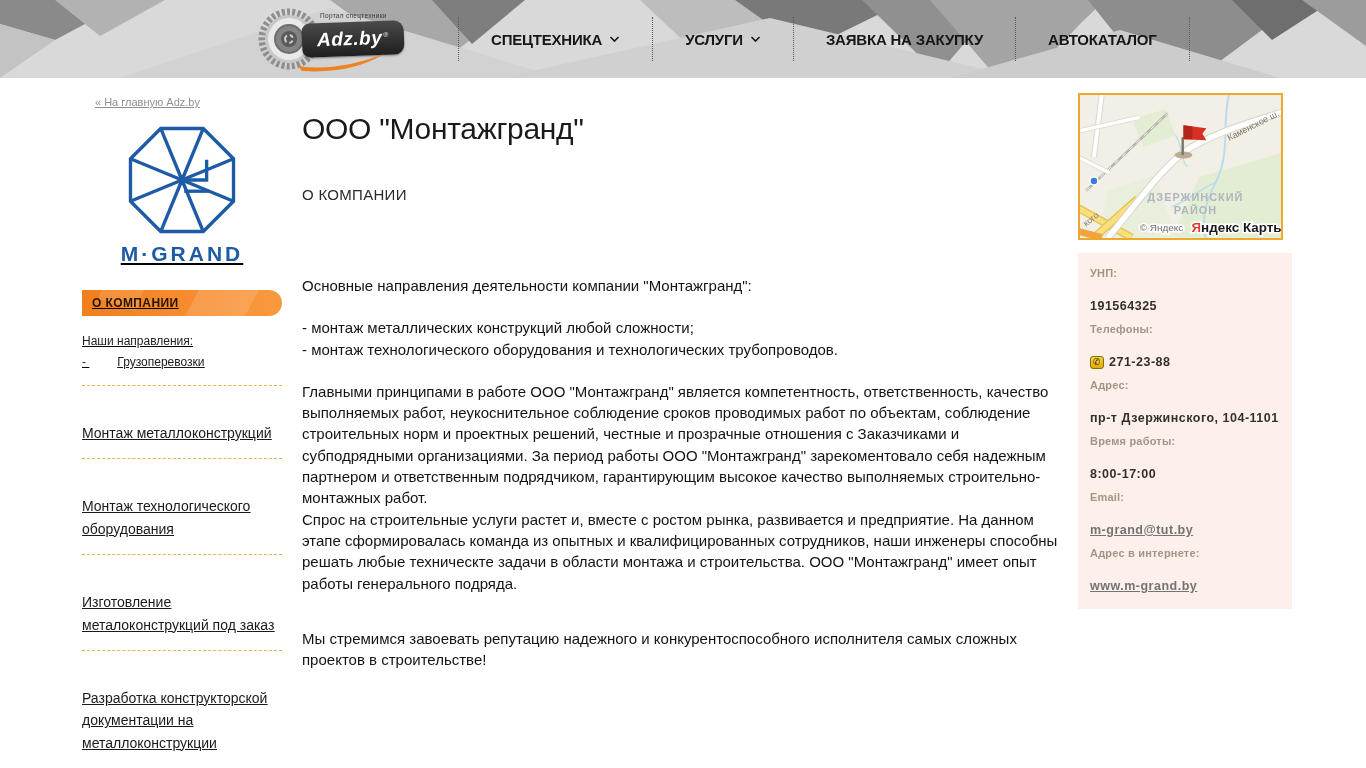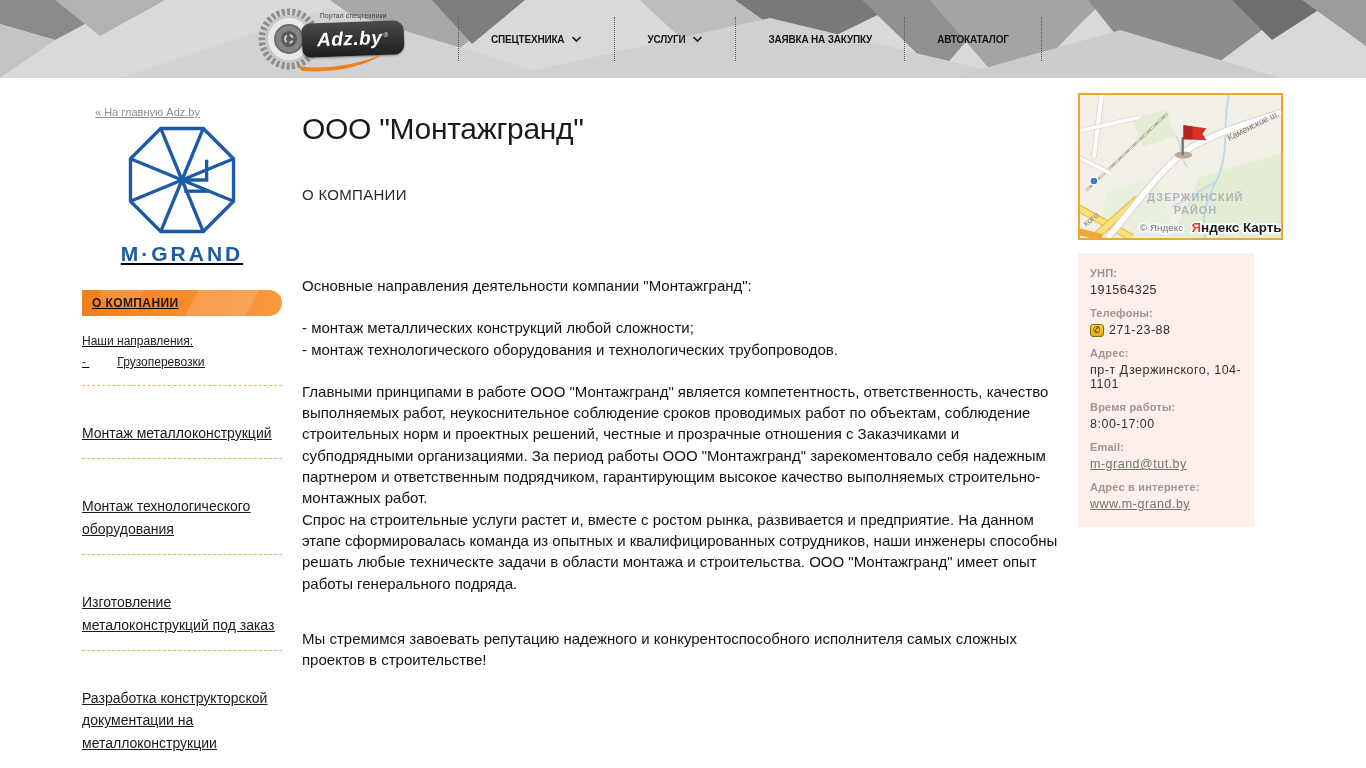--- a/index.html
+++ b/index.html
@@ -13,24 +13,24 @@
   .gear { position:absolute; left:0; top:2px; }
   .badge { position:absolute; left:44px; top:16px; width:102px; height:34px; background:linear-gradient(180deg,#4a4a4a,#1f1f1f); border-radius:8px 10px 10px 8px; transform:rotate(-2deg); display:flex; align-items:center; justify-content:center; box-shadow:0 1px 2px rgba(0,0,0,.4); }
   .badge .brand { color:#fff; font-style:italic; font-weight:bold; font-size:19px; letter-spacing:.5px; }
   .badge .reg { color:#ccc; font-size:7px; vertical-align:super; margin-left:1px; font-style:normal; }
   .tagline { position:absolute; left:62px; top:6px; font-size:6.5px; color:#3a3a3a; letter-spacing:.3px; white-space:nowrap; }
   .swoosh { position:absolute; left:38px; top:46px; }
 
   .nav { position:absolute; left:458px; top:0; height:78px; display:flex; align-items:center; }
   .nav-item { display:flex; align-items:center; gap:7px; padding:12px 32px; border-left:1px dotted #5a5a5a; height:44px; cursor:pointer; }
   .nav-end { width:0; height:44px; border-left:1px dotted #5a5a5a; }
-  .nav-item span { font-size:10px; font-weight:bold; color:#161616; letter-spacing:-0.2px; white-space:nowrap; }
-
-  
-  .breadcrumb { position:absolute; left:95px; top:106px; font-size:11px; color:#8e8e8e; }
+  .nav-item span { font-size:15px; font-weight:bold; color:#161616; letter-spacing:-0.2px; white-space:nowrap; }
+
+  
+  .breadcrumb { position:absolute; left:95px; top:96px; font-size:11px; color:#8e8e8e; }
   .breadcrumb a { color:#8e8e8e; text-decoration:underline; cursor:pointer; }
 
   
   .sidebar { position:absolute; left:82px; top:118px; width:200px;text-decoration:underline; }
   .logo-mark { display:block; margin:6px auto 6px; }
   .logo-word { text-align:center; color:#1e5ba6; font-weight:bold; font-size:21px; letter-spacing:3px; }
   .banner { margin-top:24px; height:26px; border-radius:0 13px 13px 0; background:linear-gradient(100deg,#f07f1e 0%,#f68a2c 45%,#f9993f 100%); position:relative; overflow:hidden; display:flex; align-items:center; cursor:pointer; }
   .banner:before { content:""; position:absolute; left:55%; top:-8px; width:60px; height:42px; background:rgba(255,255,255,.14); transform:skewX(-28deg); }
   .banner:after { content:""; position:absolute; left:10%; top:-14px; width:40px; height:30px; background:rgba(255,255,255,.12); transform:rotate(18deg); }
   .banner span { position:relative; z-index:2; font-size:12px; font-weight:bold; color:#241403; padding-left:10px; letter-spacing:.4px; }
@@ -44,24 +44,24 @@
   .content { position:absolute; left:302px; top:112px; width:762px; color:#141414; }
   .page-title { font-size:30px; font-weight:normal; color:#1a1a1a; letter-spacing:-0.3px; }
   .subtitle { margin-top:40px; font-size:15px; color:#2a2a2a; letter-spacing:.3px; }
   .body-text { margin-top:72px; }
   .body-text p { font-size:15px; line-height:1.42; margin:0 0 21px; white-space:pre-line; }
   .gap-top { margin-top:34px !important; }
 
   
   .rightcol { position:absolute; left:1078px; top:93px; width:205px; }
   .map { width:205px; height:147px; border:2px solid #eda92b; background:#f2efe6; cursor:pointer; display:block; }
-  .contacts { margin-top:13px; width:176px; background:#fdf0ea; padding:12px 12px 16px; }
+  .contacts { margin-top:13px; width:214px; background:#fdf0ea; padding:12px 12px 16px; }
   .c-label { font-size:11px; font-weight:bold; color:#9f958d; margin-top:10px; letter-spacing:.2px; }
   .c-label:first-child { margin-top:2px; }
-  .c-value { font-size:12.5px; font-weight:normal; color:#33302c; margin-top:4px; letter-spacing:.5px; }
+  .c-value { font-size:12.5px; font-weight:bold; color:#33302c; margin-top:20px; letter-spacing:.5px; }
   .c-value a { color:#737373; text-decoration:underline; cursor:pointer; }
   .phone-row { display:flex; align-items:center; gap:5px; }
   .phone-ic { display:inline-flex; width:14px; height:13px; background:linear-gradient(180deg,#f6d343,#dfa911); border:1px solid #8a6d00; border-radius:3px; align-items:center; justify-content:center; font-size:9px; color:#1a1a00; }
 </style>
 </head>
 <body>
 
 <div class="page">
 
   <div class="header">

